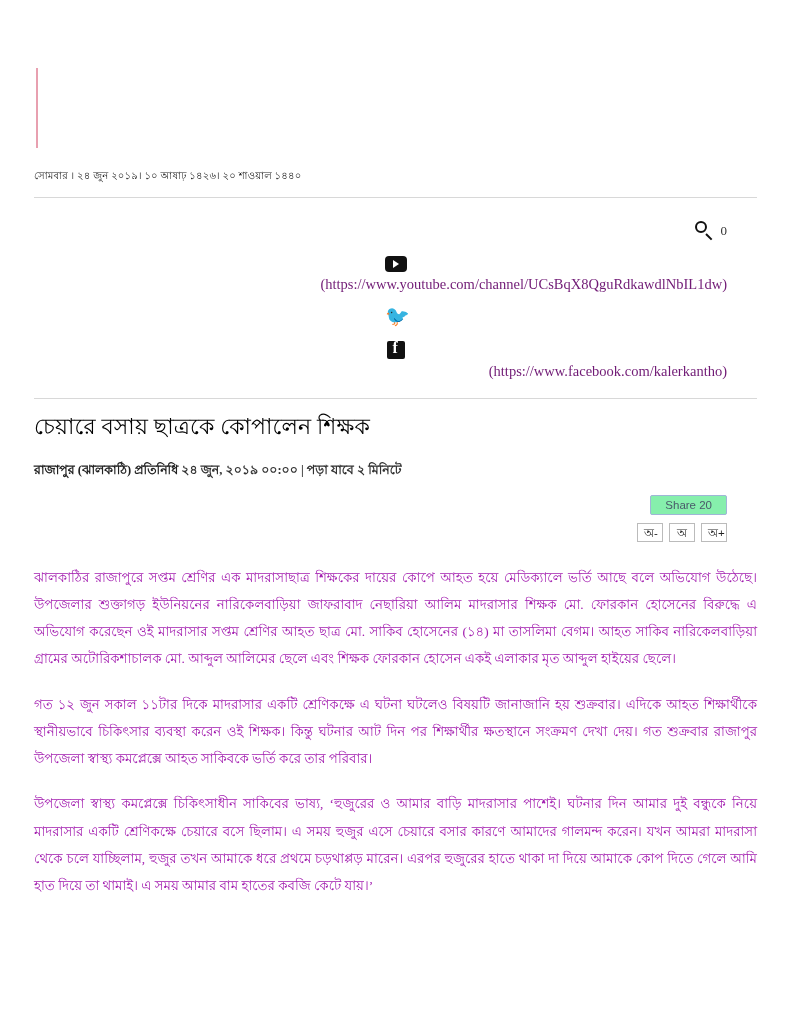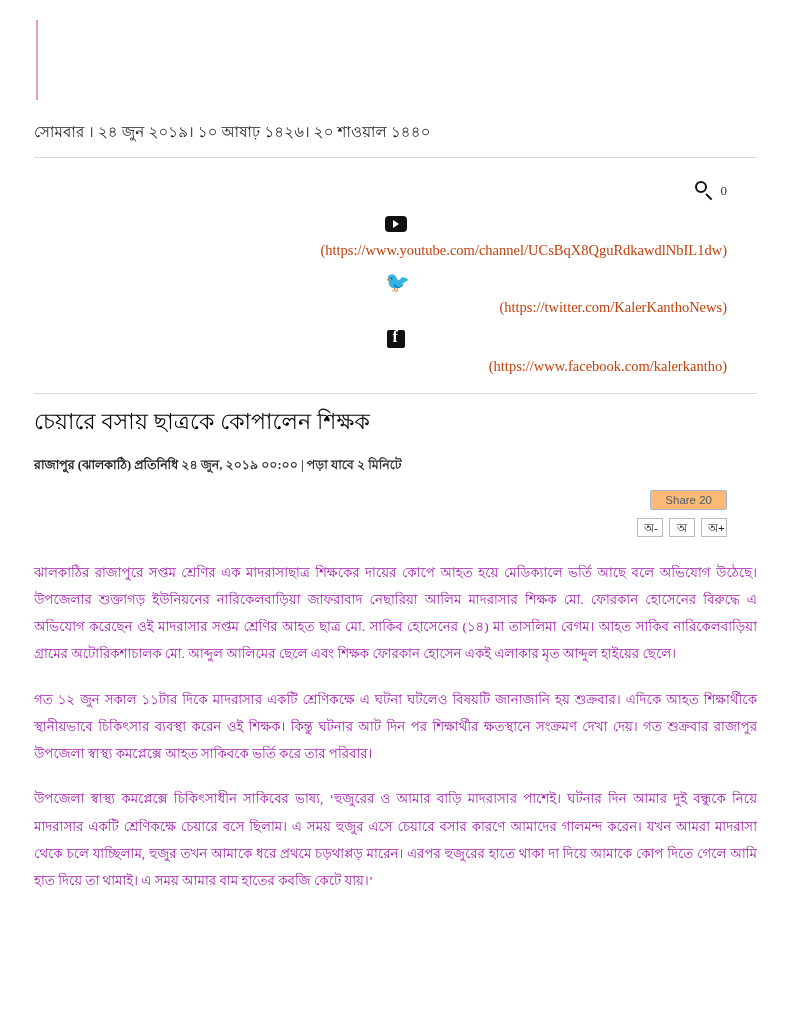--- a/index.html
+++ b/index.html
@@ -29,23 +29,24 @@
     width: 2px;
     height: 80px;
     background: #e8a0b0;
   }
   .content {
     padding: 0 34px;
     box-sizing: border-box;
   }
   .date-line {
     padding-top: 120px;
-    font-size: 15px;
+    font-size: 10px;
     color: #222;
     letter-spacing: 0.2px;
+    margin-top: 48px;
   }
   .rule {
     border-bottom: 1px solid #d8d8d8;
     margin-top: 12px;
   }
   
   .search-row {
     display: flex;
     justify-content: flex-end;
     align-items: center;
@@ -128,22 +129,21 @@
     left: 6px;
     top: -2px;
     color: #fff;
     font-family: "Liberation Serif", serif;
     font-weight: bold;
     font-size: 16px;
   }
   .social-url {
     text-align: right;
     font-size: 14.5px;
-    color: #c2410c;
-    margin-top: 6px;
+    color: #701a75;
     padding-right: 30px;
     font-family: "Liberation Serif", serif;
   }
   .soc-yt-url { text-align: right; }
   .rule2 {
     border-bottom: 1px solid #d8d8d8;
     margin-top: 18px;
   }
   
   .category {
@@ -173,21 +173,21 @@
   
   .tools {
     display: flex;
     flex-direction: column;
     align-items: flex-end;
     margin-top: 14px;
     padding-right: 30px;
   }
   .share-btn {
     border: 1px solid #9fb6d6;
-    background: #fdba74;
+    background: #86efac;
     color: #4a5a6a;
     font-size: 11.5px;
     padding: 3px 14px;
     border-radius: 2px;
     font-family: "Liberation Sans", sans-serif;
   }
   .font-ctrls {
     display: flex;
     margin-top: 8px;
   }
@@ -234,21 +234,20 @@
     </div>
 
     <div class="social-block">
       <span class="social-icon-yt"></span>
     </div>
     <div class="social-url soc-yt-url">(https://www.youtube.com/channel/UCsBqX8QguRdkawdlNbIL1dw)</div>
 
     <div class="social-block">
       <span class="social-icon-tw">🐦</span>
     </div>
-    <div class="social-url">(https://twitter.com/KalerKanthoNews)</div>
 
     <div class="social-block">
       <span class="social-icon-fb"></span>
     </div>
     <div class="social-url">(https://www.facebook.com/kalerkantho)</div>
 
     <div class="rule2"></div>
 
     <h1 class="headline">চেয়ারে বসায় ছাত্রকে কোপালেন শিক্ষক</h1>
 

